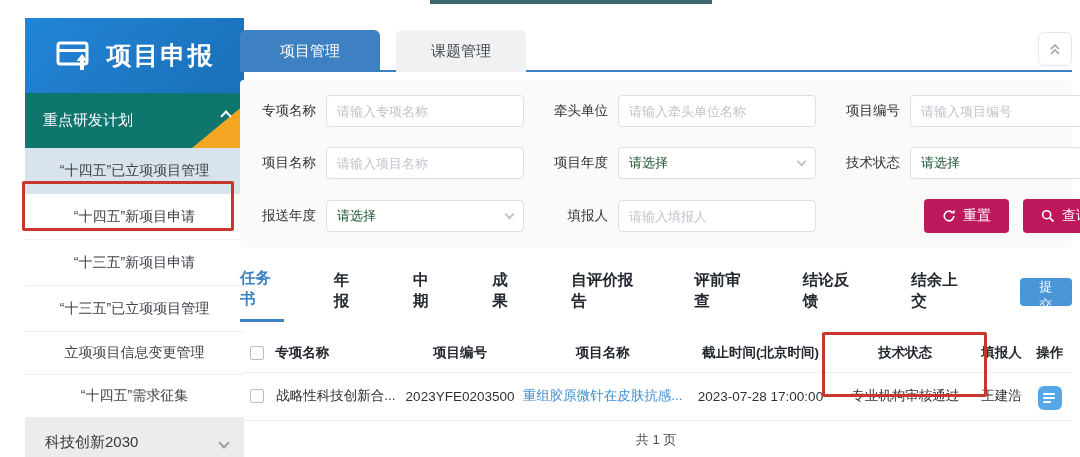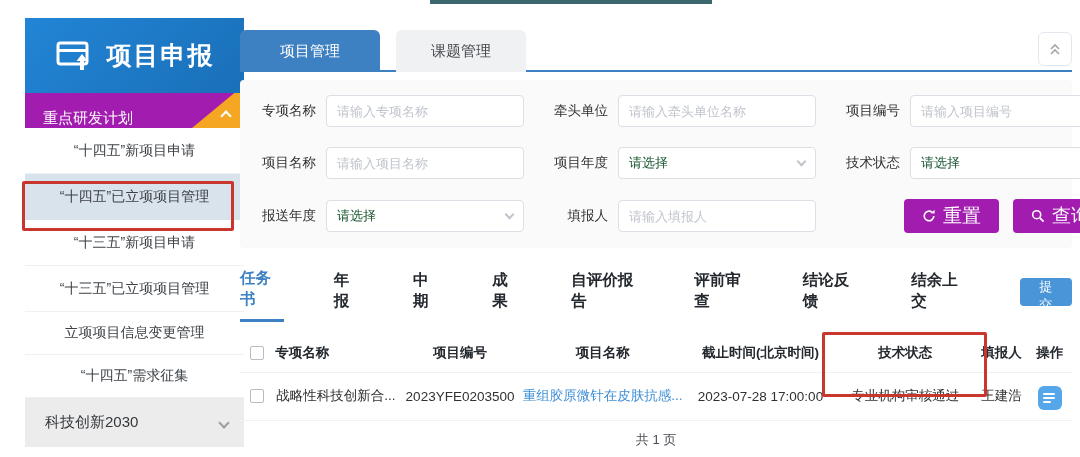--- a/index.html
+++ b/index.html
@@ -6,21 +6,21 @@
   *{box-sizing:border-box;font-family:"Liberation Sans","DejaVu Sans",sans-serif;}
   .screen{position:relative;width:1080px;height:457px;background:#fff;overflow:hidden;}
 
   
   .top-strip{position:absolute;left:430px;top:0;width:282px;height:4px;background:#3a686e;}
 
   
   .sidebar{position:absolute;left:25px;top:18px;width:219px;}
   .logo{height:75px;background:linear-gradient(135deg,#2285d6,#1a6fb8);display:flex;align-items:center;justify-content:center;gap:12px;color:#fff;}
   .logo-text{font-size:25px;font-weight:700;letter-spacing:2px;}
-  .side-section{position:relative;height:35px;background:#a21caf;color:#fff;display:flex;align-items:flex-end;padding-left:18px;font-size:15px;overflow:hidden;}
+  .side-section{position:relative;height:55px;background:#0f766e;color:#fff;display:flex;align-items:center;padding-left:18px;font-size:15px;overflow:hidden;}
   .tri{position:absolute;right:0;bottom:0;width:0;height:0;border-bottom:43px solid #f5a623;border-left:52px solid transparent;}
   .side-section .chev{position:absolute;right:14px;top:19px;color:#fff;}
   .chev{display:inline-block;width:8px;height:8px;border-right:2px solid currentColor;border-bottom:2px solid currentColor;}
   .chev.up{transform:rotate(-135deg);}
   .chev.down{transform:rotate(45deg);}
   .side-item{height:46px;display:flex;align-items:center;justify-content:center;font-size:14px;color:#3c4045;border-bottom:1px solid #f0f0f0;background:#fff;cursor:pointer;}
   .side-item.selected{background:#d9e3ec;border-bottom:none;}
   .side-item.short{height:43px;align-items:center;}
   .side-footer{height:49px;background:#ececec;display:flex;align-items:center;padding:0 16px 0 20px;font-size:15px;color:#34383d;cursor:pointer;}
   .side-footer .chev{margin-left:auto;color:#9aa0a6;}
@@ -35,21 +35,21 @@
 
   .form-panel{margin-top:8px;background:#fafafa;border-radius:4px;padding:15px 14px;display:grid;grid-template-columns:1fr 1fr 1fr;column-gap:22px;row-gap:20px;}
   .field{display:flex;align-items:center;gap:10px;}
   .field-label{flex:0 0 62px;text-align:right;font-size:13.5px;color:#303133;white-space:nowrap;}
   .ctrl{flex:1;height:32px;border:1px solid #dcdfe6;border-radius:4px;background:#fff;font-size:13px;color:#303133;padding:0 10px;display:flex;align-items:center;}
   input.ctrl{outline:none;}
   input.ctrl::placeholder{color:#c0c4cc;}
   .select .ph{color:#14532d;flex:1;}
   .select .chev{width:7px;height:7px;color:#c0c4cc;margin-top:-3px;}
   .btn-cell{display:flex;justify-content:flex-end;align-items:center;gap:14px;}
-  .btn{height:34px;padding:0 18px;border:none;border-radius:4px;background:#a21caf;color:#fff;font-size:19px;display:inline-flex;align-items:center;gap:7px;cursor:pointer;}
+  .btn{height:34px;padding:0 18px;border:none;border-radius:4px;background:#be185d;color:#fff;font-size:14px;display:inline-flex;align-items:center;gap:7px;cursor:pointer;}
 
   .subtabs{margin-top:20px;display:flex;align-items:center;gap:50px;}
   .subtab{font-size:15.5px;font-weight:700;color:#24292f;padding-bottom:9px;cursor:pointer;}
   .subtab.active{color:#3e81c2;border-bottom:3px solid #3e81c2;}
   .submit-btn{margin-left:auto;margin-bottom:6px;height:28px;padding:0 14px;border:none;border-radius:4px;background:#4a94d8;color:#fff;font-size:13px;cursor:pointer;}
 
   table{width:100%;border-collapse:collapse;table-layout:fixed;margin-top:12px;}
   th{height:38px;font-size:13.5px;font-weight:700;color:#24292f;border-bottom:1px solid #f0f0f0;}
   td{height:48px;font-size:13.5px;color:#303133;border-bottom:1px solid #f2f2f2;overflow:hidden;white-space:nowrap;}
   .c0{width:34px;} .c1{width:126px;} .c2{width:118px;} .c3{width:166px;}
@@ -90,25 +90,25 @@
       </svg>
       <span class="logo-text">项目申报</span>
     </div>
 
     <div class="side-section">
       <span>重点研发计划</span>
       <span class="tri"></span>
       <span class="chev up"></span>
     </div>
 
+    <div class="side-item selected">
+      <span>“十四五”已立项项目管理</span>
+    </div>
     <div class="side-item">
       <span>“十四五”新项目申请</span>
-    </div>
-    <div class="side-item selected">
-      <span>“十四五”已立项项目管理</span>
     </div>
     <div class="side-item">
       <span>“十三五”新项目申请</span>
     </div>
     <div class="side-item">
       <span>“十三五”已立项项目管理</span>
     </div>
     <div class="side-item short">
       <span>立项项目信息变更管理</span>
     </div>

